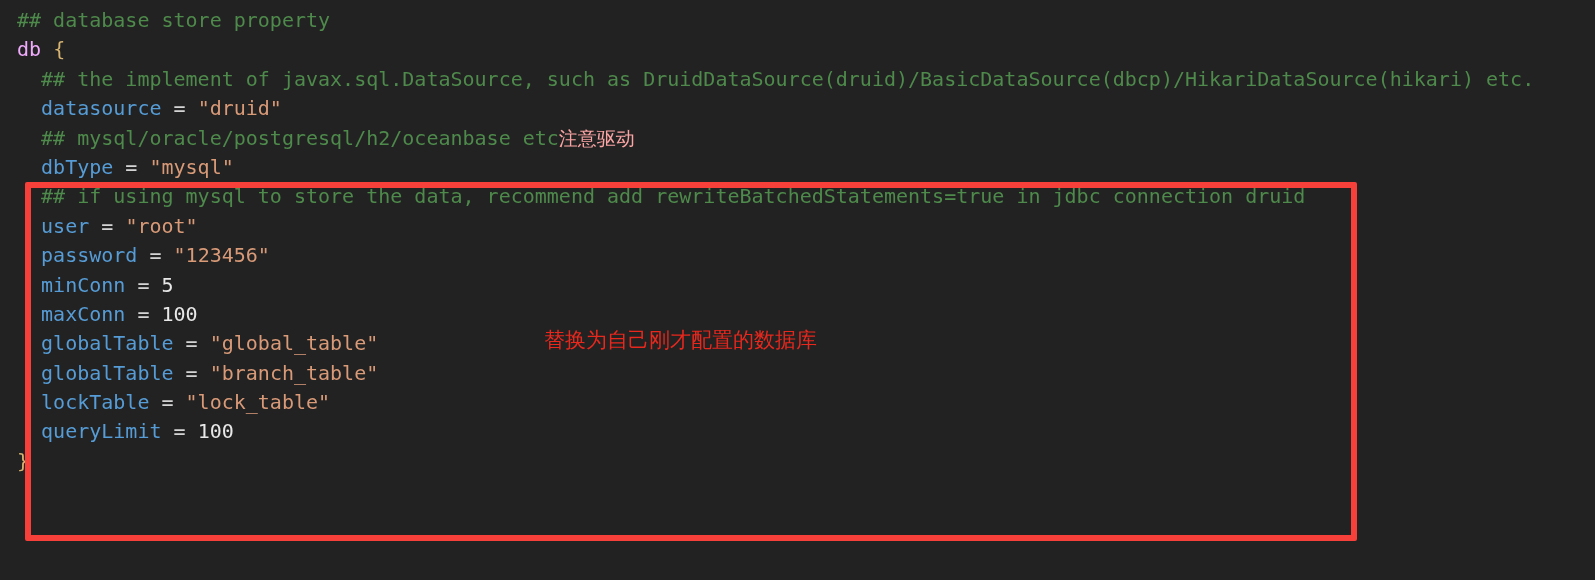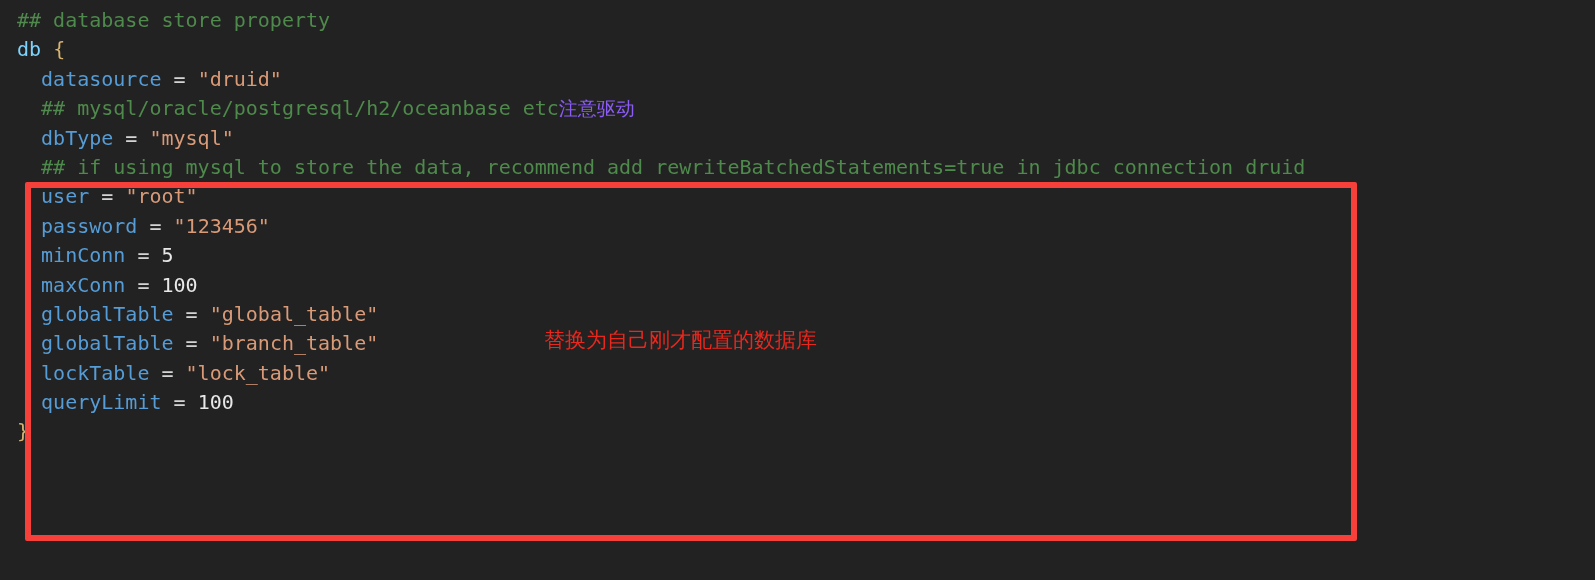--- a/index.html
+++ b/index.html
@@ -39,23 +39,23 @@
     padding-left: 17px;
     letter-spacing: 0px;
   }
 
   
   .cmt   { color: #4e8a4b; }           
   .key   { color: #569cd6; }           
   .op    { color: #d4d4d4; }           
   .str   { color: #d99a78; }           
   .num   { color: #e8e8e8; }           
-  .plain { color: #7dd3fc; margin-top: 39px; }           
+  .plain { color: #f0abfc; margin-top: 39px; }           
   .brace { color: #d6b370; }           
-  .zh-annot { color: #8b5cf6; font-family: "DejaVu Sans", "Liberation Sans", sans-serif; font-size: 19px; }
+  .zh-annot { color: #fca5a5; font-family: "DejaVu Sans", "Liberation Sans", sans-serif; font-size: 19px; }
 
   
   #highlight-box {
     position: absolute;
     left: 25px;
     top: 182px;
     width: 1332px;
     height: 359px;
     border: 6px solid #f7403a;
     border-radius: 2px;
@@ -78,20 +78,21 @@
   }
 </style>
 </head>
 <body>
 
 <div id="editor">
 
   <div class="code-area" id="code-area">
       <div class="line" id="line-1"><span class="cmt">## database store property</span></div>
       <div class="line" id="line-2"><span class="plain">db </span><span class="brace">{</span></div>
+      <div class="line" id="line-3"><span class="cmt">  ## the implement of javax.sql.DataSource, such as DruidDataSource(druid)/BasicDataSource(dbcp)/HikariDataSource(hikari) etc.</span></div>
       <div class="line" id="line-4"><span class="key">  datasource</span><span class="op"> = </span><span class="str">"druid"</span></div>
       <div class="line" id="line-5"><span class="cmt">  ## mysql/oracle/postgresql/h2/oceanbase etc</span><span class="zh-annot">注意驱动</span></div>
       <div class="line" id="line-6"><span class="key">  dbType</span><span class="op"> = </span><span class="str">"mysql"</span></div>
       <div class="line" id="line-8"><span class="cmt">  ## if using mysql to store the data, recommend add rewriteBatchedStatements=true in jdbc connection druid</span></div>
       <div class="line" id="line-10"><span class="key">  user</span><span class="op"> = </span><span class="str">"root"</span></div>
       <div class="line" id="line-11"><span class="key">  password</span><span class="op"> = </span><span class="str">"123456"</span></div>
       <div class="line" id="line-12"><span class="key">  minConn</span><span class="op"> = </span><span class="num">5</span></div>
       <div class="line" id="line-13"><span class="key">  maxConn</span><span class="op"> = </span><span class="num">100</span></div>
       <div class="line" id="line-14"><span class="key">  globalTable</span><span class="op"> = </span><span class="str">"global_table"</span></div>
       <div class="line" id="line-15"><span class="key">  globalTable</span><span class="op"> = </span><span class="str">"branch_table"</span></div>

